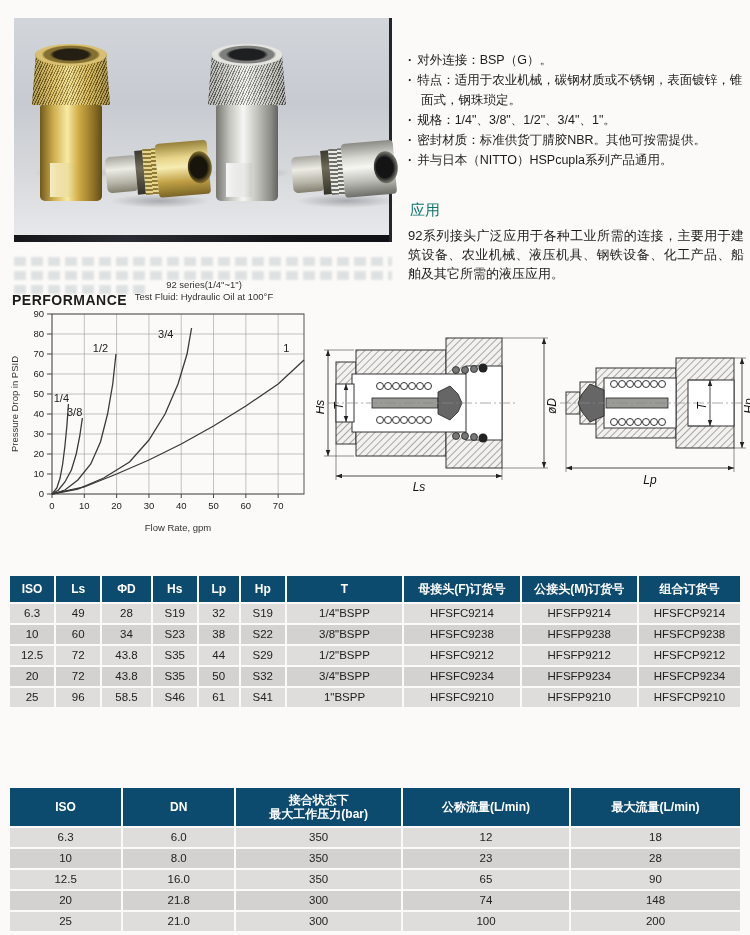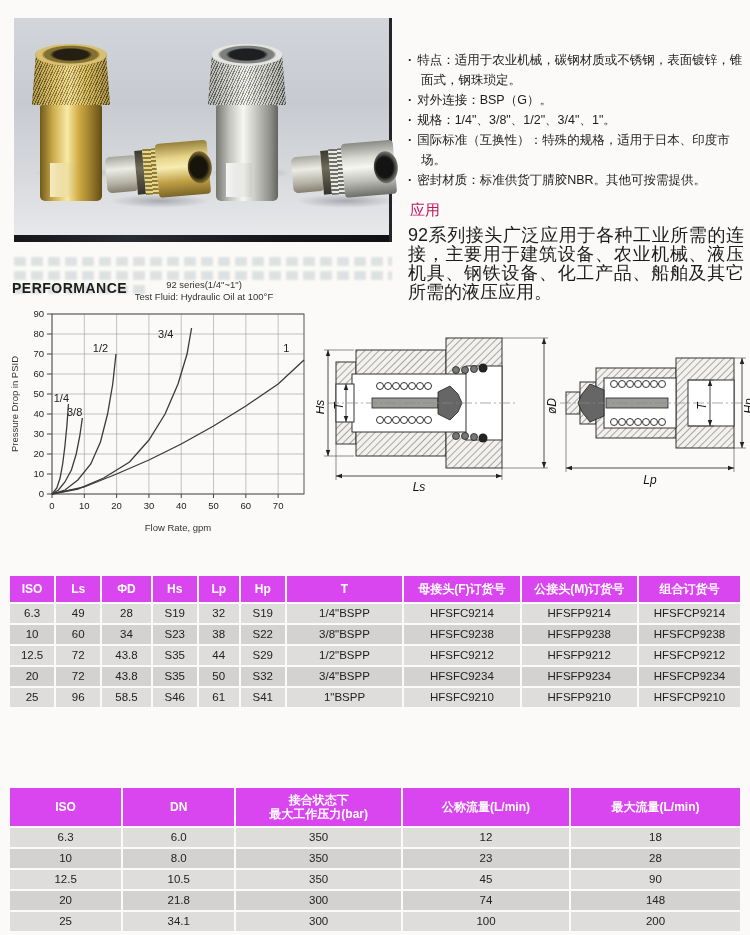--- a/index.html
+++ b/index.html
@@ -47,39 +47,39 @@
 
   .ghost { position:absolute; left:14px; top:252px; width:378px; opacity:.20; filter:blur(1.2px); }
   .ghost div { height:9px; margin:5px 0; background:repeating-linear-gradient(90deg,#71808f 0 12px, transparent 12px 17px); }
   .ghost div:nth-child(3){ width:35%; }
 
   
   .title { position:absolute; left:410px; top:14px; font-size:20px; font-weight:bold; letter-spacing:1px; }
   .features { position:absolute; left:408px; top:50px; width:336px; list-style:none; }
   .features li { font-size:12.5px; line-height:20px; padding-left:13px; text-indent:-13px; }
   .features li::before { content:"·"; font-weight:bold; margin-right:5px; }
-  .app-heading { position:absolute; left:410px; top:201px; font-size:15px; font-weight:normal; color:#be185d; }
-  .app-body { position:absolute; left:408px; top:226px; width:336px; font-size:18px; line-height:19px; text-align:justify; }
+  .app-heading { position:absolute; left:410px; top:201px; font-size:15px; font-weight:normal; color:#0f766e; }
+  .app-body { position:absolute; left:408px; top:226px; width:336px; font-size:13px; line-height:19px; text-align:justify; }
 
   
   .chart-block { position:absolute; left:8px; top:278px; width:310px; }
-  .chart-heading { position:absolute; left:4px; top:2px; font-size:14px; font-weight:bold; letter-spacing:.5px; }
+  .chart-heading { position:absolute; left:4px; top:14px; font-size:14px; font-weight:bold; letter-spacing:.5px; }
   #chart-svg { display:block; font-family:inherit; }
 
   
   .diagram { position:absolute; }
   .diagram svg { display:block; font-family:inherit; }
   .dim { stroke:#222; stroke-width:.8; }
   .ext { stroke:#444; stroke-width:.6; }
   .dimlabel { font-size:12px; font-style:italic; fill:#111; }
 
   
   table { position:absolute; left:8px; width:734px; border-collapse:separate; border-spacing:2px; table-layout:fixed; }
   #table1 { top:574px; } #table2 { top:786px; }
-  th { background:#d946ef; color:#fff; font-size:12px; font-weight:bold; padding:6px 1px; white-space:pre-line; line-height:14px; }
+  th { background:#0c4a6e; color:#fff; font-size:12px; font-weight:bold; padding:6px 1px; white-space:pre-line; line-height:14px; }
   #table2 th { padding:5px 1px; }
   td { font-size:11.5px; text-align:center; padding:3px 1px 4px; color:#222; }
   tr.even td { background:#dedddb; }
   tr.odd td { background:#d3d2d0; }
 </style>
 </head>
 <body>
 
 <div class="page">
 
@@ -121,25 +121,25 @@
     <div class="photo-band"></div>
   </div>
 
   <div class="ghost">
       <div></div>
       <div></div>
       <div></div>
     </div>
 
   <ul class="features" id="features">
+      <li>对外连接：BSP（G）。</li>
       <li>特点：适用于农业机械，碳钢材质或不锈钢，表面镀锌，锥面式，钢珠琐定。</li>
-      <li>对外连接：BSP（G）。</li>
       <li>规格：1/4"、3/8"、1/2"、3/4"、1"。</li>
-      <li>国际标准（互换性）：特殊的规格，适用于日本、印度市场。</li>
       <li>密封材质：标准供货丁腈胶NBR。其他可按需提供。</li>
+      <li>并与日本（NITTO）HSPcupla系列产品通用。</li>
     </ul>
   <h2 class="app-heading">应用</h2>
   <p class="app-body">92系列接头广泛应用于各种工业所需的连接，主要用于建筑设备、农业机械、液压机具、钢铁设备、化工产品、船舶及其它所需的液压应用。</p>
 
   <div class="chart-block">
     <div class="chart-heading">PERFORMANCE</div>
     <svg id="chart-svg" width="310" height="258">
         <text x="196" y="10" text-anchor="middle" font-size="9.5" fill="#333">92 series(1/4"~1")</text>
         <text x="196" y="22" text-anchor="middle" font-size="9.5" fill="#333">Test Fluid: Hydraulic Oil at 100°F</text>
         <line x1="44" y1="36" x2="44" y2="216" stroke="#9b9b9b" stroke-width=".6"></line>
@@ -454,35 +454,35 @@
         </tr>
         <tr class="odd">
           <td>10</td>
           <td>8.0</td>
           <td>350</td>
           <td>23</td>
           <td>28</td>
         </tr>
         <tr class="even">
           <td>12.5</td>
-          <td>10.5</td>
+          <td>16.0</td>
           <td>350</td>
-          <td>45</td>
+          <td>65</td>
           <td>90</td>
         </tr>
         <tr class="odd">
           <td>20</td>
           <td>21.8</td>
           <td>300</td>
           <td>74</td>
           <td>148</td>
         </tr>
         <tr class="even">
           <td>25</td>
-          <td>34.1</td>
+          <td>21.0</td>
           <td>300</td>
           <td>100</td>
           <td>200</td>
         </tr>
       </tbody>
     </table>
 
 </div>
 
 </body></html>

